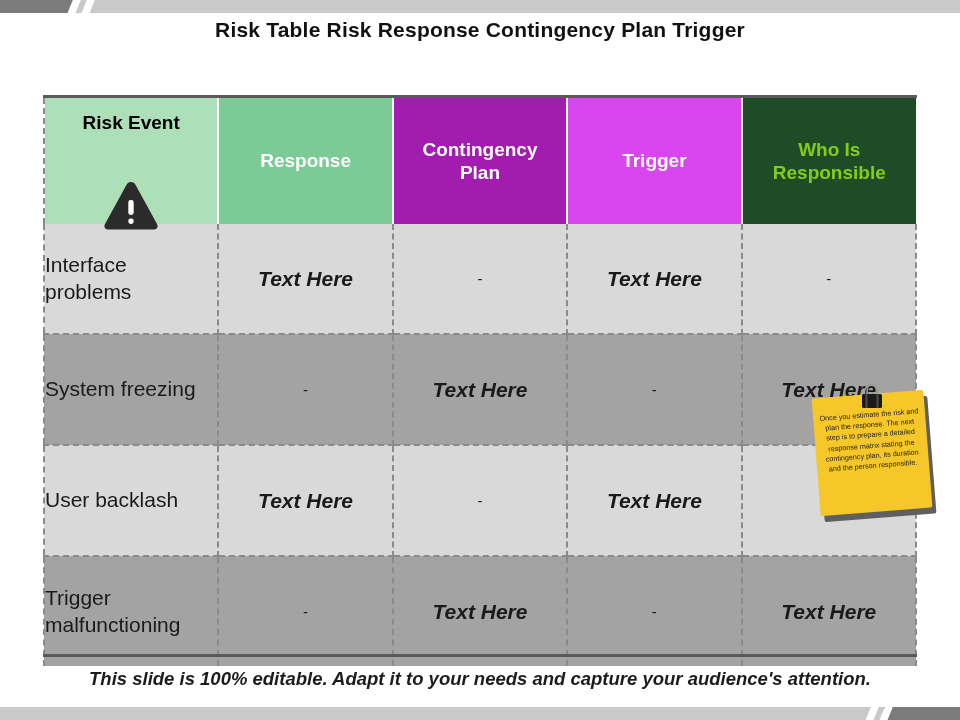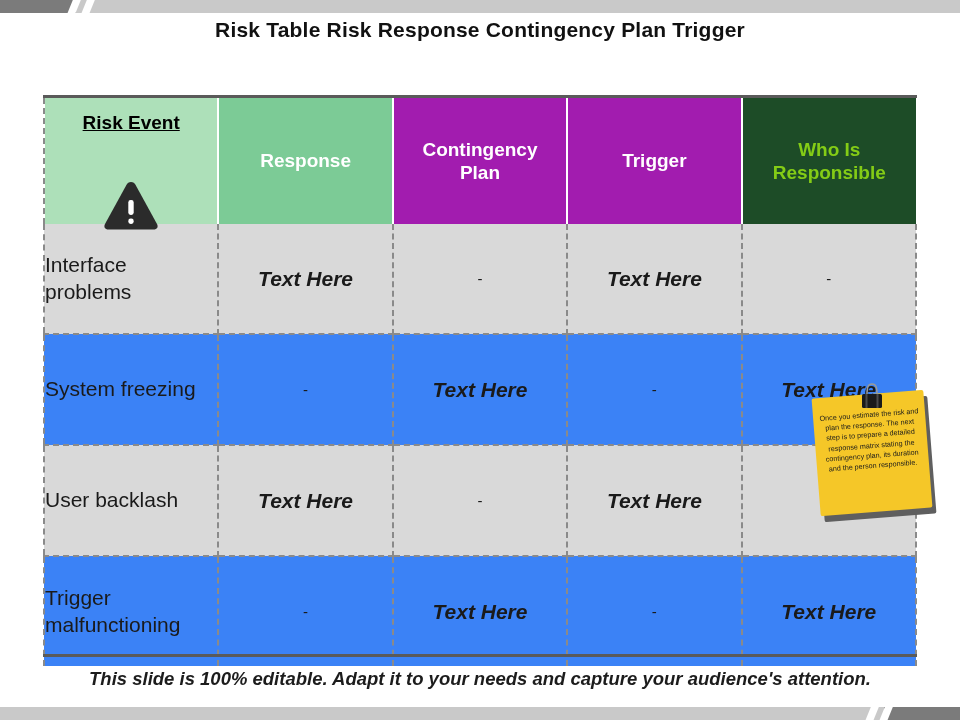--- a/index.html
+++ b/index.html
@@ -102,21 +102,21 @@
     line-height: 1.22;
     border-right: 2px solid #ffffff;
     position: relative;
   }
   .head-row th:last-child { border-right: none; }
 
   .th-inner { padding: 0 6px; }
   .th-risk  { color: #000000 !important; }
 
   
-  .head-row th.col-risk { vertical-align: top; padding-top: 13px; text-decoration: underline; }
+  .head-row th.col-risk { vertical-align: top; padding-top: 13px; }
 
   .warn-icon {
     position: absolute;
     left: 50%;
     transform: translateX(-50%);
     bottom: -6px;
     width: 56px;
     height: 50px;
   }
 
@@ -126,21 +126,21 @@
     border-right: 2px dashed #8a8a8a;
     border-bottom: 2px dashed #8a8a8a;
     height: 109px;
   }
   .body-row td:last-child { border-right: 2px dashed #8a8a8a; }
   .body-row:last-child td { border-bottom: none; }
 
   .risk-table { border-left: 2px dashed #8a8a8a; }
 
   .row-dark  td { background: #d9d9d9; }
-  .row-light td { background: #3b82f6; }
+  .row-light td { background: #a3a3a3; }
 
   .cell-event {
     padding-left: 14px;
     font-size: 16px;
     text-align: left;
     line-height: 1.26;
   }
   .cell-val {
     text-align: center;
     font-size: 13px;
@@ -249,21 +249,21 @@
           <rect x="25.3" y="20" width="5.4" height="15" rx="2.4" fill="#ffffff"></rect>
           <rect x="25.3" y="38.5" width="5.4" height="5.4" rx="2.4" fill="#ffffff"></rect>
         </svg>
       </th>
       <th style="background: rgb(124, 203, 150); color: rgb(255, 255, 255);">
         <div class="th-inner">Response</div>
       </th>
       <th style="background: #a21caf; color: rgb(255, 255, 255);">
         <div class="th-inner">Contingency Plan</div>
       </th>
-      <th style="background: #a21caf; color: rgb(255, 255, 255); margin-left: 46px;">
+      <th style="background: #d946ef; color: rgb(255, 255, 255); margin-left: 46px;">
         <div class="th-inner">Trigger</div>
       </th>
       <th style="background: rgb(29, 76, 39); color: #84cc16; margin-top: 8px;">
         <div class="th-inner">Who Is Responsible</div>
       </th>
     </tr>
   </thead>
   <tbody>
     <tr class="body-row row-dark">
       <td class="cell-event">Interface problems</td>

